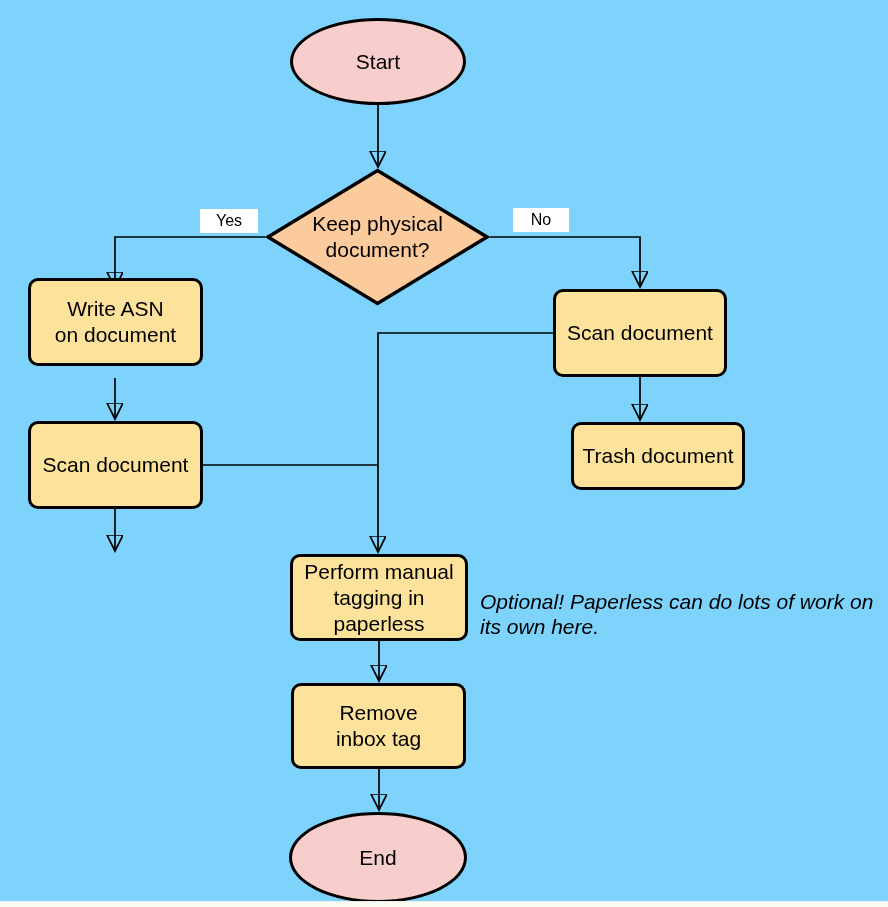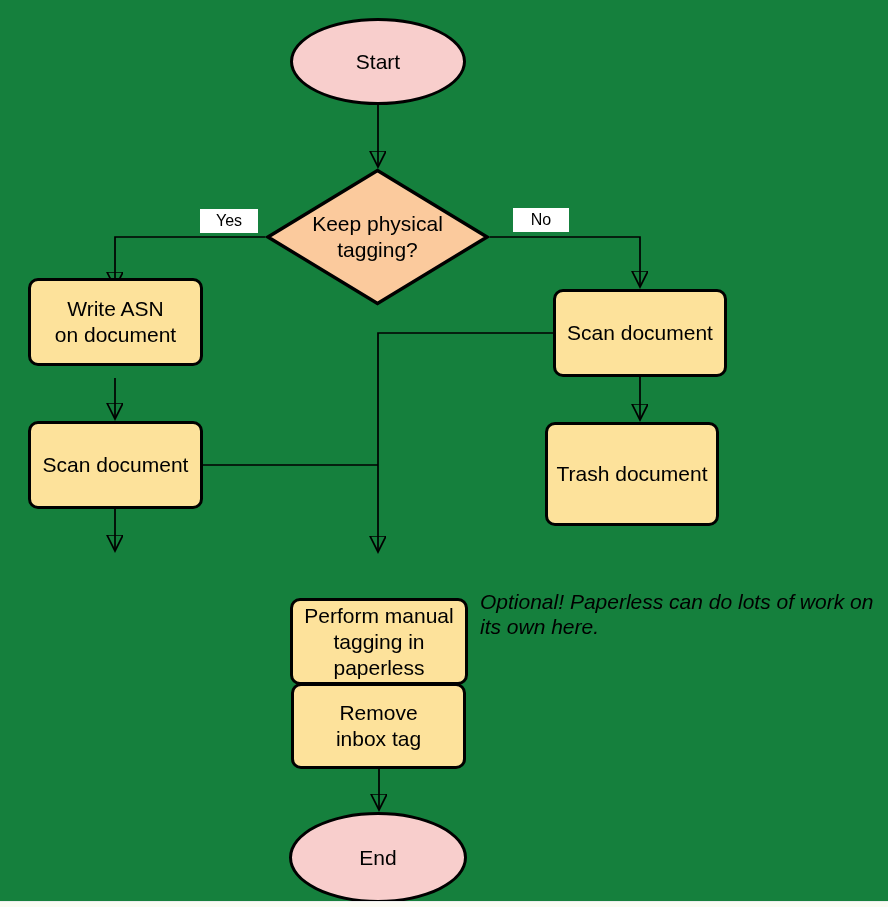--- a/index.html
+++ b/index.html
@@ -1,20 +1,20 @@
 <!DOCTYPE html>
 <html style="--terminator-fill: #F8CECC; --decision-fill: #FBCA9D; --process-fill: #FDE29B; --stroke: #000000;"><head>
 <meta charset="utf-8">
 <style>
   html, body { margin: 0; padding: 0; background: #ffffff; }
   .canvas {
     position: relative;
     width: 888px;
     height: 907px;
-    background: #15803d;
+    background: #7dd3fc;
     font-family: "Liberation Sans", "DejaVu Sans", sans-serif;
     color: #000;
     overflow: hidden;
   }
   svg.connectors {
     position: absolute;
     left: 0; top: 0;
     z-index: 1;
   }
   svg.connectors path {
@@ -105,45 +105,45 @@
 
   <div class="node terminator" style="left:290px; top:18px; width:176px; height:87px;">
     <span class="node-label">Start</span>
   </div>
 
   <div class="node diamond" style="left:265px; top:168px; width:225px; height:138px;">
     <svg viewBox="0 0 225 138" preserveAspectRatio="none">
       <polygon points="112.5,2.5 222,69 112.5,135.5 3,69" fill="var(--decision-fill, #FBCA9D)" stroke="var(--stroke, #000)" stroke-width="3.4" vector-effect="non-scaling-stroke" stroke-linejoin="miter"></polygon>
     </svg>
     <span class="node-label">Keep physical
-tagging?</span>
+document?</span>
   </div>
 
   <div class="edge-label" style="left:200px; top:209px; width:52px;">Yes</div>
   <div class="edge-label" style="left:513px; top:208px; width:50px;">No</div>
 
   <div class="node process" style="left:28px; top:278px; width:175px; height:88px;">
     <span class="node-label">Write ASN
 on document</span>
   </div>
 
   <div class="node process" style="left:28px; top:421px; width:175px; height:88px;">
     <span class="node-label">Scan document</span>
   </div>
 
 
   <div class="node process" style="left:553px; top:289px; width:174px; height:88px;">
     <span class="node-label">Scan document</span>
   </div>
 
-  <div class="node process" style="left:545px; top:422px; width:174px; height:104px;">
+  <div class="node process" style="left:571px; top:422px; width:174px; height:68px;">
     <span class="node-label">Trash document</span>
   </div>
 
-  <div class="node process" style="left:290px; top:554px; width:178px; height:87px;margin-top:44px;">
+  <div class="node process" style="left:290px; top:554px; width:178px; height:87px;">
     <span class="node-label">Perform manual
 tagging in
 paperless</span>
   </div>
 
   <div class="note" style="left:480px; top:589px; width:410px;">Optional! Paperless can do lots of work on
 its own here.</div>
 
   <div class="node terminator" style="left:289px; top:812px; width:178px; height:91px;">
     <span class="node-label">End</span>

